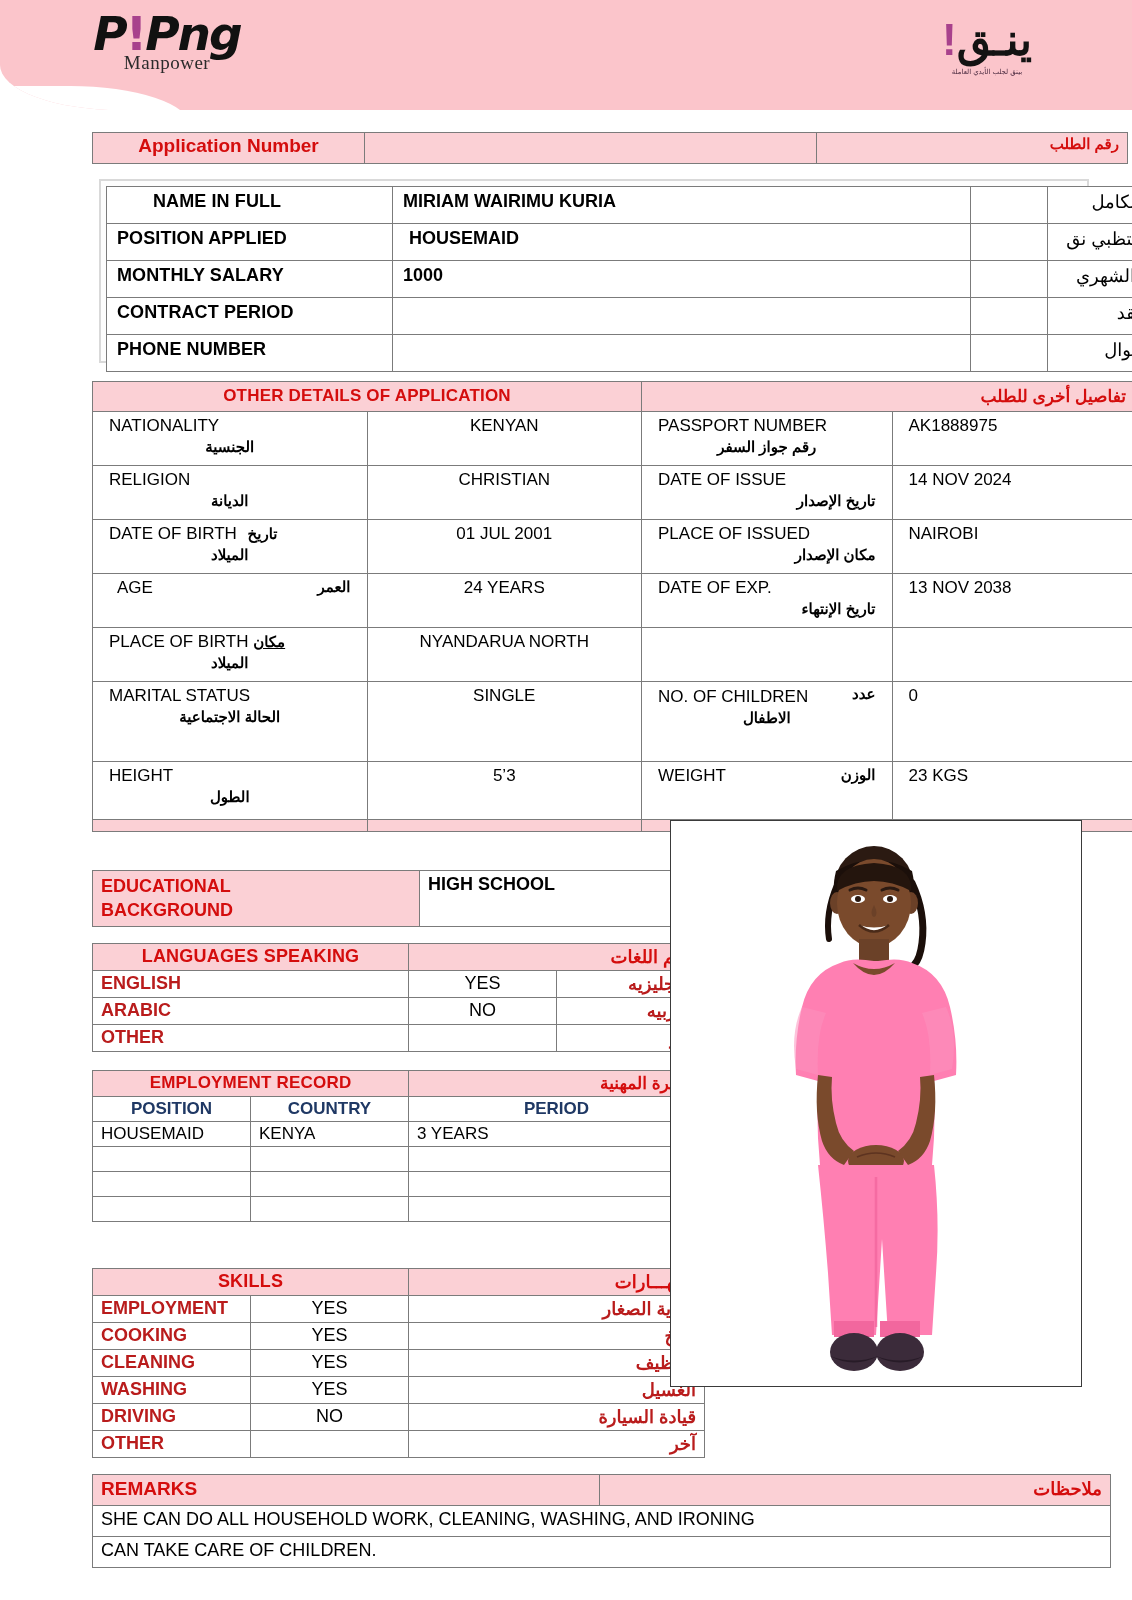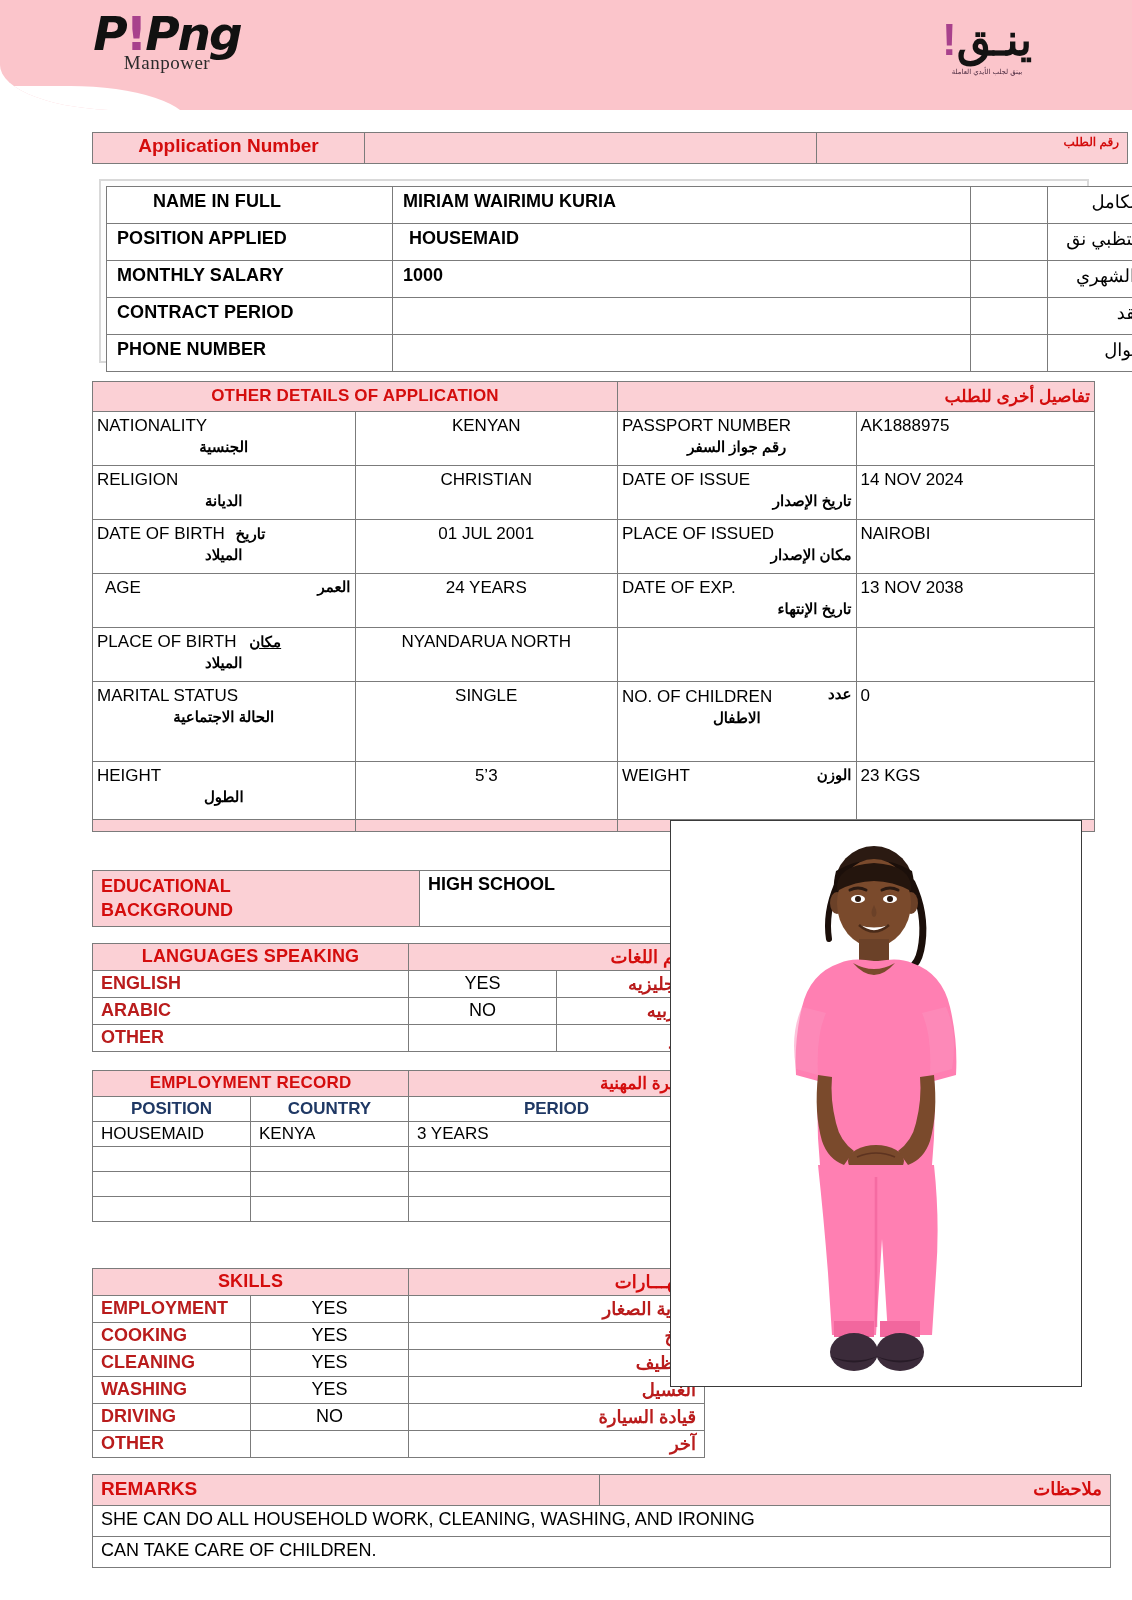--- a/index.html
+++ b/index.html
@@ -100,21 +100,21 @@
     font-weight: bold;
     text-align: center;
     font-size: 19px;
     letter-spacing: .2px;
   }
   .red-h-ar {
     color: #d40d0d;
     font-weight: bold;
     text-align: right;
     direction: rtl;
-    font-size: 12px;
+    font-size: 15px;
   }
   .blue { color:#b91c1c; font-weight:bold; }
   .ar { direction: rtl; text-align: right; font-size: 16px; }
   .ctr { text-align: center; }
 
   
   #appno-table { left: 92px; top: 132px; width: 984px; }
   #appno-table td { height: 26px; padding: 2px 8px; }
   #appno-table .lbl {
     color:#d40d0d; font-weight:bold; font-size:19px; text-align:center;
@@ -127,21 +127,21 @@
   #main-table .v { font-weight: bold; }
   #main-table-wrap{
     position:absolute; left:99px; top:179px;
     width:986px; height:180px;
     border:2px solid #d9d9d9;
     background:#fdfdfd;
   }
 
   
   #details-table { left: 92px; top: 381px; width: 984px; }
-  #details-table td { font-size: 17px; padding: 4px 4px; }
+  #details-table td { font-size: 17px; padding: 4px 16px; }
   #details-table .k { font-weight: normal; font-size: 17px; }
   #details-table .karab { font-weight: bold; direction: rtl; text-align:right; font-size:15px;}
   #details-table .v { text-align: center; }
   #details-table .vleft { text-align: left; }
 
   .kcell { position:relative; }
   .kcell .en { display:inline-block; }
   .kcell .arsub { display:block; text-align:center; direction:rtl; font-weight:bold; font-size:15px; margin-top:2px;}
   .kcell .arright { float:right; font-weight:bold; font-size:15px; direction:rtl;}
 
@@ -294,21 +294,21 @@
     <td class="kcell">
       <span class="en k">DATE OF EXP.</span>
       <span class="arsub" style="text-align:right;">تاريخ الإنتهاء</span>
     </td>
     <td class="vleft">13 NOV 2038</td>
   </tr>
 
   <tr style="height:54px;">
     <td class="kcell">
       <span class="en k">PLACE OF BIRTH</span>
-      <span class="karab" style="display:inline; margin-left:8px;text-decoration:underline;">مكان</span>
+      <span class="karab" style="display:inline; margin-left:0;text-decoration:underline;">مكان</span>
       <span class="arsub" style="text-align:center;">الميلاد</span>
     </td>
     <td class="v">NYANDARUA NORTH</td>
     <td></td>
     <td class="vleft"></td>
   </tr>
 
   <tr style="height:80px;">
     <td class="kcell">
       <span class="en k">MARITAL STATUS</span>

